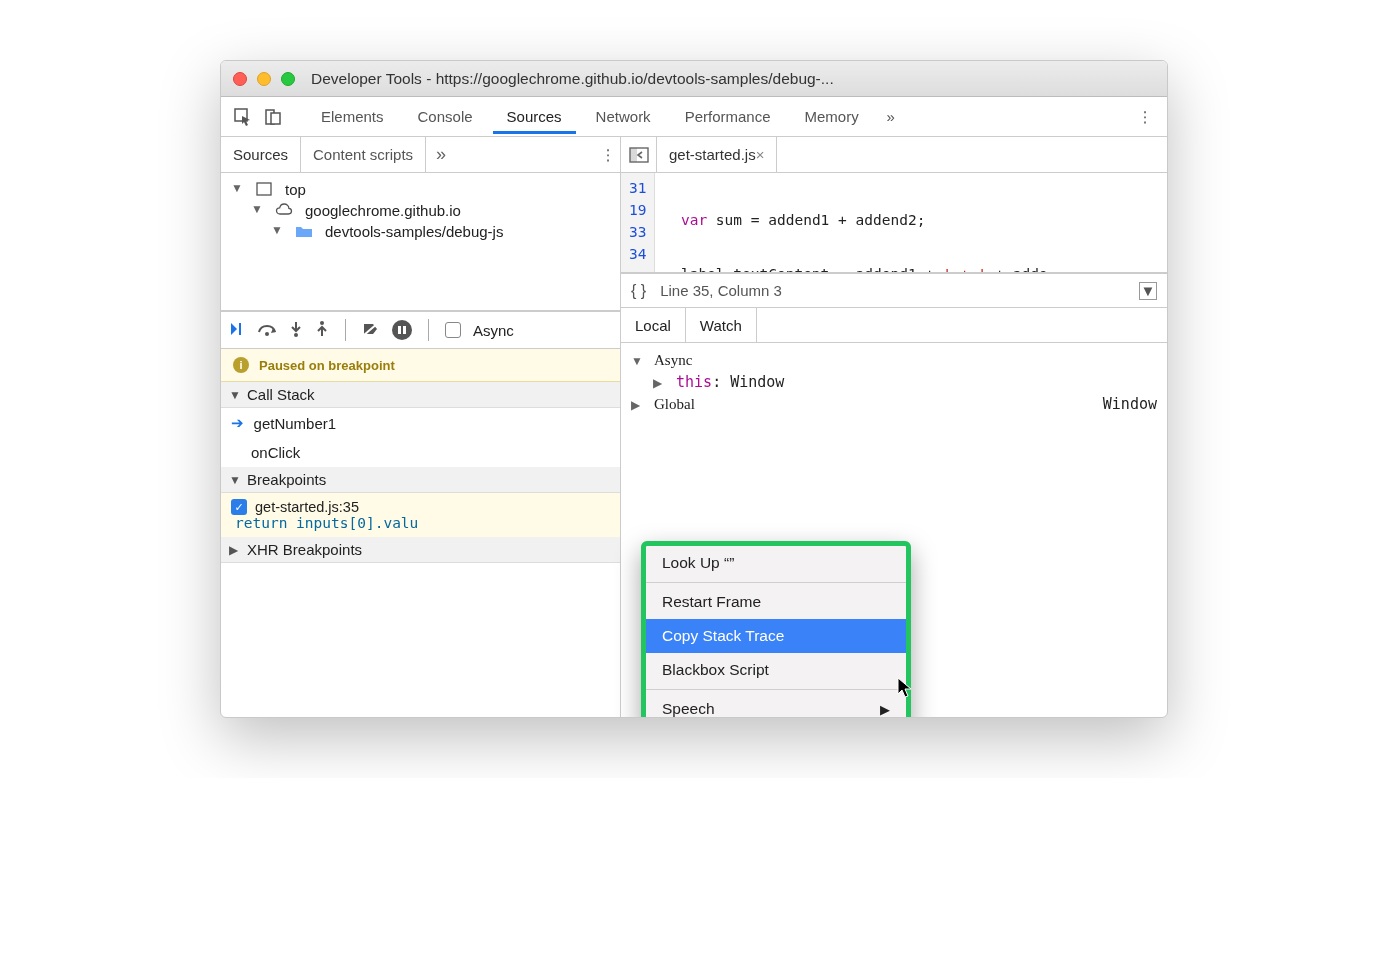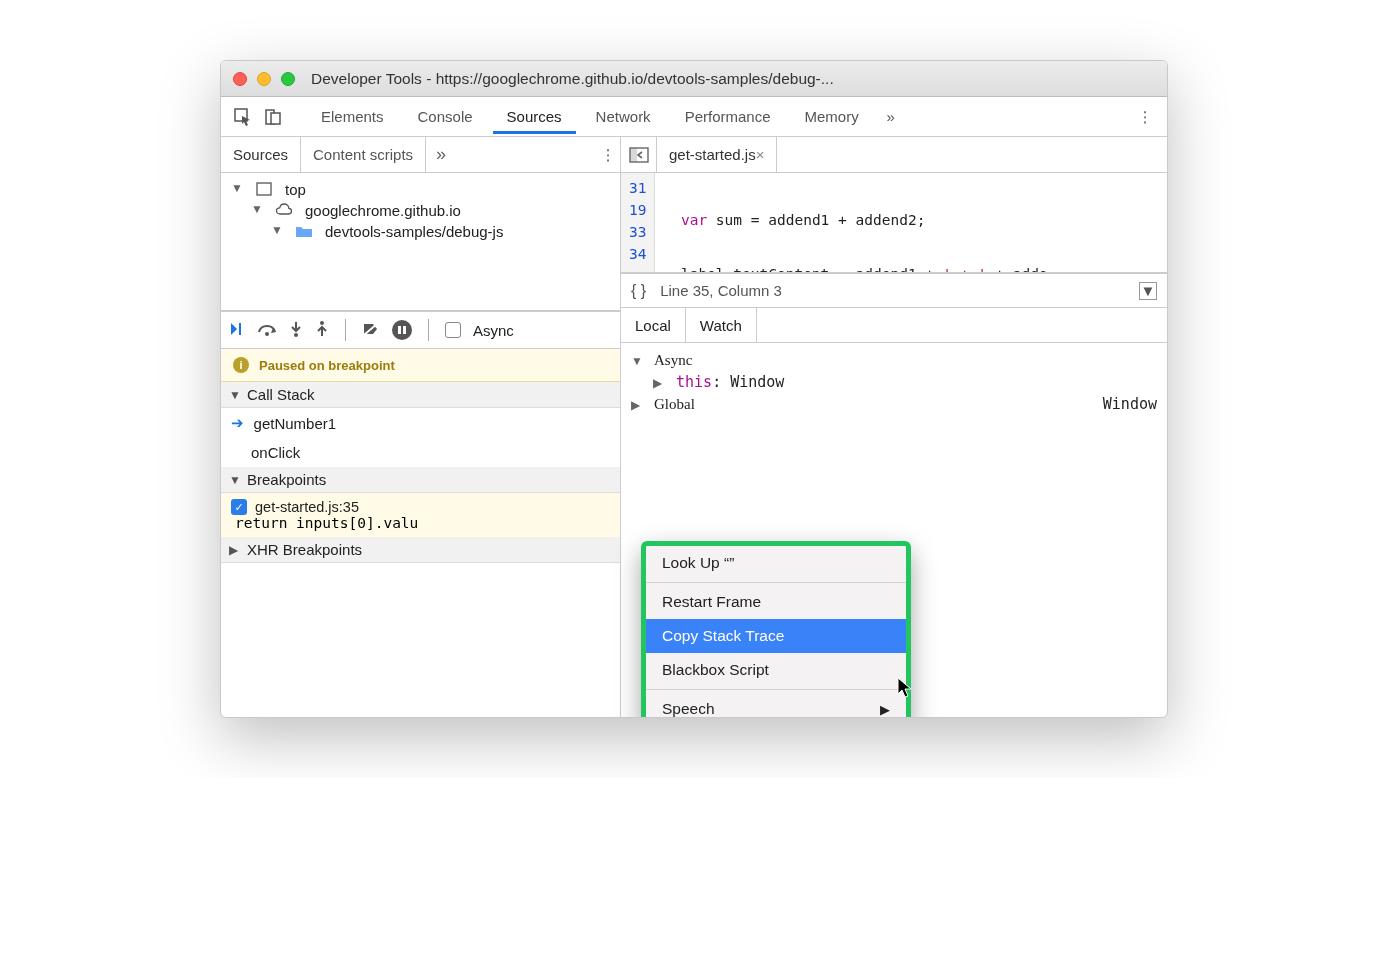--- a/index.html
+++ b/index.html
@@ -143,21 +143,21 @@
   .section-head .tri{ color:#555; }
 
   .stack-item{ padding:6px 10px 6px 30px; display:flex; align-items:center; gap:10px; font-size:15px; }
   .stack-item .arrow{ color:#1a73e8; margin-left:-20px; }
 
   .bp-item{
     background:#fffbe6; padding:6px 10px; font-size:14.5px;
   }
   .bp-item .row1{ display:flex; align-items:center; gap:8px;}
   .chk{ width:16px; height:16px; border-radius:3px; background:#2b7de9; display:flex; align-items:center; justify-content:center; color:#fff; font-size:11px; }
-  .bp-item .code-line{ font-family:Menlo, monospace; padding-left:4px; color:#000000; }
+  .bp-item .code-line{ font-family:Menlo, monospace; padding-left:4px; color:#0369a1; }
 
   .scope-tabs{
     height:36px; display:flex; align-items:center; border-bottom:1px solid #ccc; border-top:1px solid #ccc; font-size:15px;
   }
   .scope-tabs .stab{ padding:0 14px; height:100%; display:flex; align-items:center; border-right:1px solid #ccc; }
   .scope-tabs .stab.active{ background:#fff; }
   .scope{ padding:6px 10px; font-size:15px; font-family: Menlo, monospace; }
   .scope .tri{ display:inline-block; width:14px; font-family:-apple-system; color:#666; font-size:12px;}
   .scope-row{ display:flex; justify-content:space-between; padding:2px 0;}
   .this-kw{ color:#aa0d91; }

